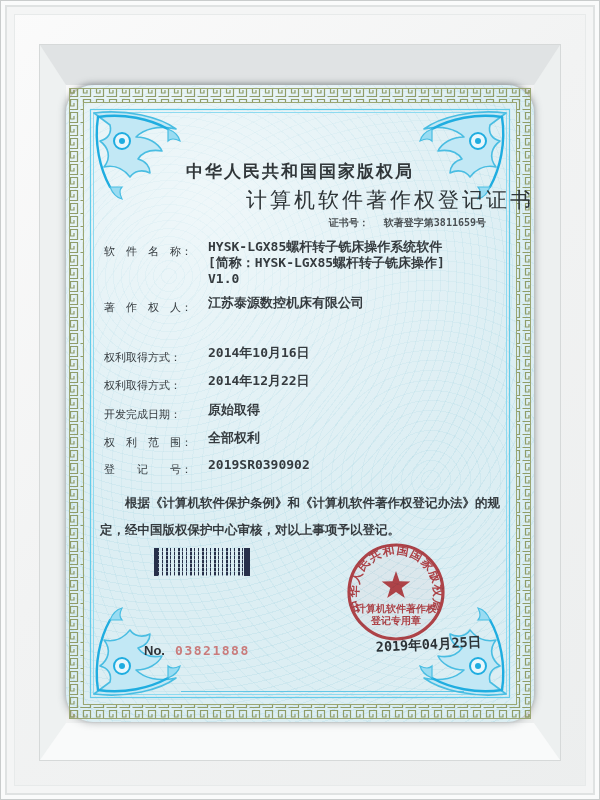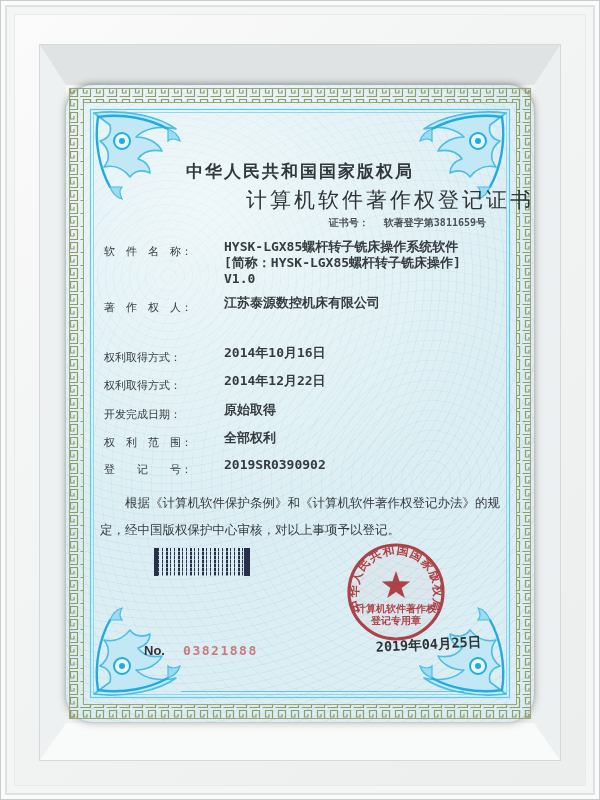--- a/index.html
+++ b/index.html
@@ -55,25 +55,25 @@
   .cert-no .val{margin-left:15px;font-family:"DejaVu Sans Mono","DejaVu Sans",monospace;}
   .frow{position:absolute;left:0;width:100%;}
   .flabel{
     position:absolute;left:38px;top:5px;
     font-size:11px;font-weight:400;color:#353b3f;white-space:nowrap;
   }
   .fvalue{
     position:absolute;left:142px;top:0;width:300px;
     font-size:13px;font-weight:600;color:#353b3f;
     font-family:"DejaVu Sans Mono","DejaVu Sans",monospace;
-    white-space:pre-line;line-height:16px;margin-left:16px;
+    white-space:pre-line;line-height:16px;
   }
   .statement{
     position:absolute;left:34px;top:404px;width:400px;margin:0;
-    font-size:12.5px;font-weight:400;color:#353b3f;
+    font-size:12.5px;font-weight:700;color:#353b3f;
     line-height:27px;text-indent:2em;text-align:justify;
   }
   
   .barcode{
     position:absolute;left:88px;top:463px;width:96px;height:28px;
     background:
       repeating-linear-gradient(0deg, rgba(220,238,244,.55) 0 1px, rgba(0,0,0,0) 1px 4px),
       repeating-linear-gradient(90deg,#27304a 0 2px,rgba(0,0,0,0) 2px 4px,#27304a 4px 5px,rgba(0,0,0,0) 5px 8px,#27304a 8px 9px,rgba(0,0,0,0) 9px 12px);
     box-shadow:inset 4px 0 0 #27304a, inset -6px 0 0 #27304a;
   }
@@ -84,21 +84,21 @@
   }
   .issue-date{
     position:absolute;left:280px;top:551px;width:165px;text-align:center;
     font-size:13.5px;font-weight:600;color:#2c3236;
     transform:rotate(-3deg);
     font-family:"DejaVu Sans Mono","DejaVu Sans",monospace;
   }
   .serial{position:absolute;left:78px;top:558px;font-size:13px;}
   .serial .pfx{font-family:Liberation Sans, sans-serif;color:#2e3337;font-weight:700;}
   .serial .num{
-    margin-left:14px;color:#c97b7b;letter-spacing:1.5px;
+    margin-left:6px;color:#c97b7b;letter-spacing:1.5px;
     font-family:"DejaVu Sans Mono","DejaVu Sans",monospace;font-weight:600;
   }
   .footer-rule{
     position:absolute;left:115px;top:606px;width:283px;height:0;
     border-top:1.5px solid rgba(60,185,225,.75);
   }
 </style>
 </head>
 <body>
 

